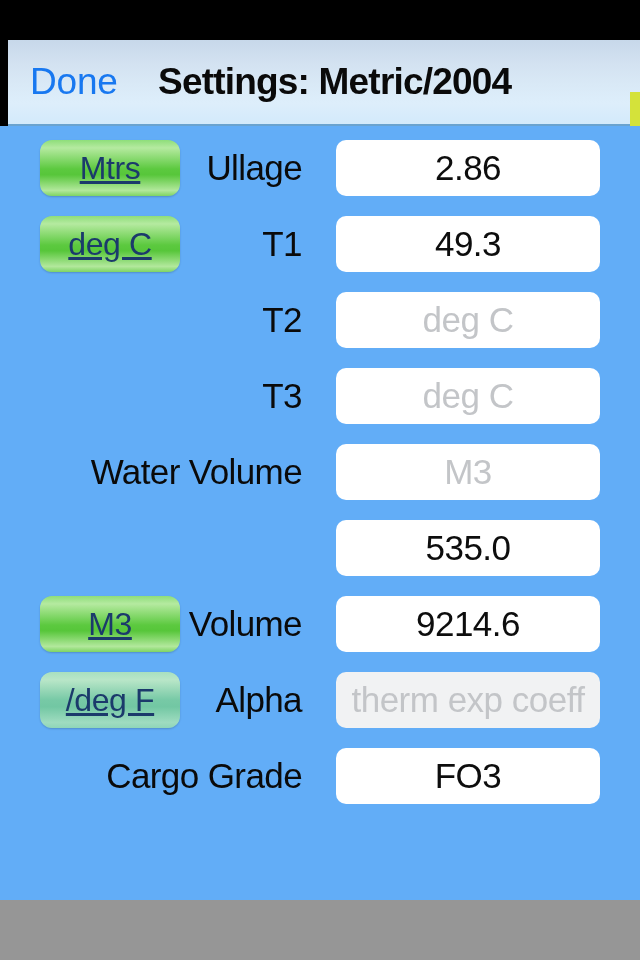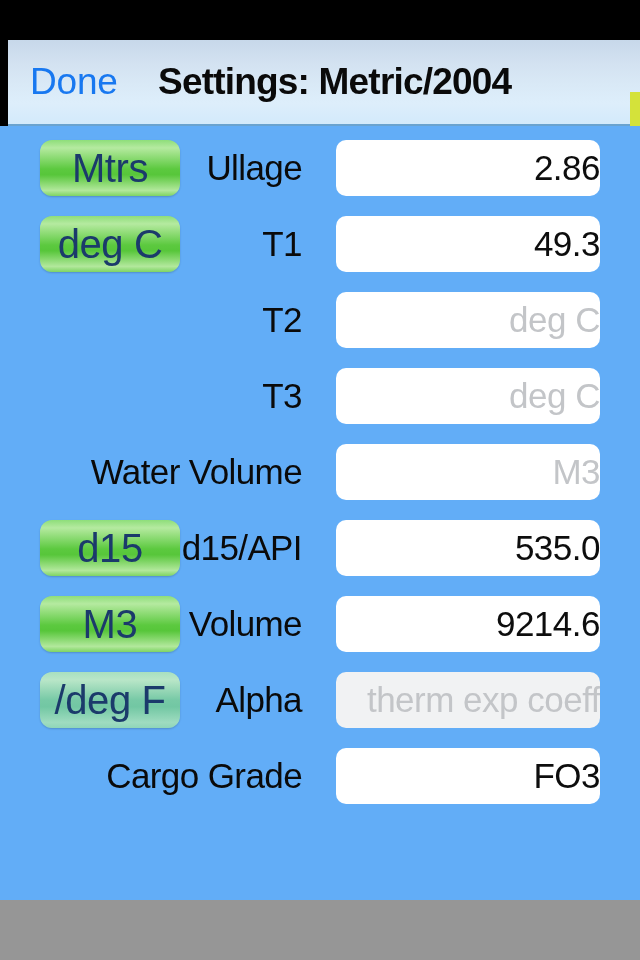--- a/index.html
+++ b/index.html
@@ -90,25 +90,26 @@
         #b2e89c 90%,
         #7ed463 100%);
     box-shadow: 0 1px 2px rgba(0,0,0,0.18);
     display: flex;
     align-items: center;
     justify-content: center;
     cursor: pointer;
     box-sizing: border-box;
   }
   .unit-btn .unit-label {
-    font-size: 40px;
+    font-size: 32px;
     color: #1b3a6b;
     letter-spacing: -0.4px;
     line-height: 1;
     white-space: nowrap;
+    text-decoration: underline;
   }
   .unit-btn.muted {
     background: linear-gradient(to bottom,
         #a8e0c0 0%,
         #b9e6c8 14%,
         #77c9a6 50%,
         #72c7a3 62%,
         #9fdcc0 90%,
         #8fd6b8 100%);
   }
@@ -131,21 +132,21 @@
 
   
   .field-input {
     position: absolute;
     left: 336px; top: 0;
     width: 264px; height: 56px;
     border-radius: 10px;
     background: #ffffff;
     display: flex;
     align-items: center;
-    justify-content: flex-end;
+    justify-content: center;
     box-sizing: border-box;
     cursor: text;
     overflow: hidden;
   }
   .field-input.disabled {
     background: #f1f2f3;
   }
   .field-input .val {
     font-size: 35px;
     color: #0d0d0d;
@@ -244,24 +245,20 @@
             <span class="val placeholder">deg C</span>
           </div>
         </div>
         <div class="row" style="top: 318px;">
           <div class="field-label">Water Volume</div>
           <div class="field-input">
             <span class="val placeholder">M3</span>
           </div>
         </div>
         <div class="row" style="top: 394px;">
-          <div class="unit-btn">
-            <span class="unit-label">d15</span>
-          </div>
-          <div class="field-label">d15/API</div>
           <div class="field-input">
             <span class="val">535.0</span>
           </div>
         </div>
         <div class="row" style="top: 470px;">
           <div class="unit-btn">
             <span class="unit-label">M3</span>
           </div>
           <div class="field-label">Volume</div>
           <div class="field-input">

